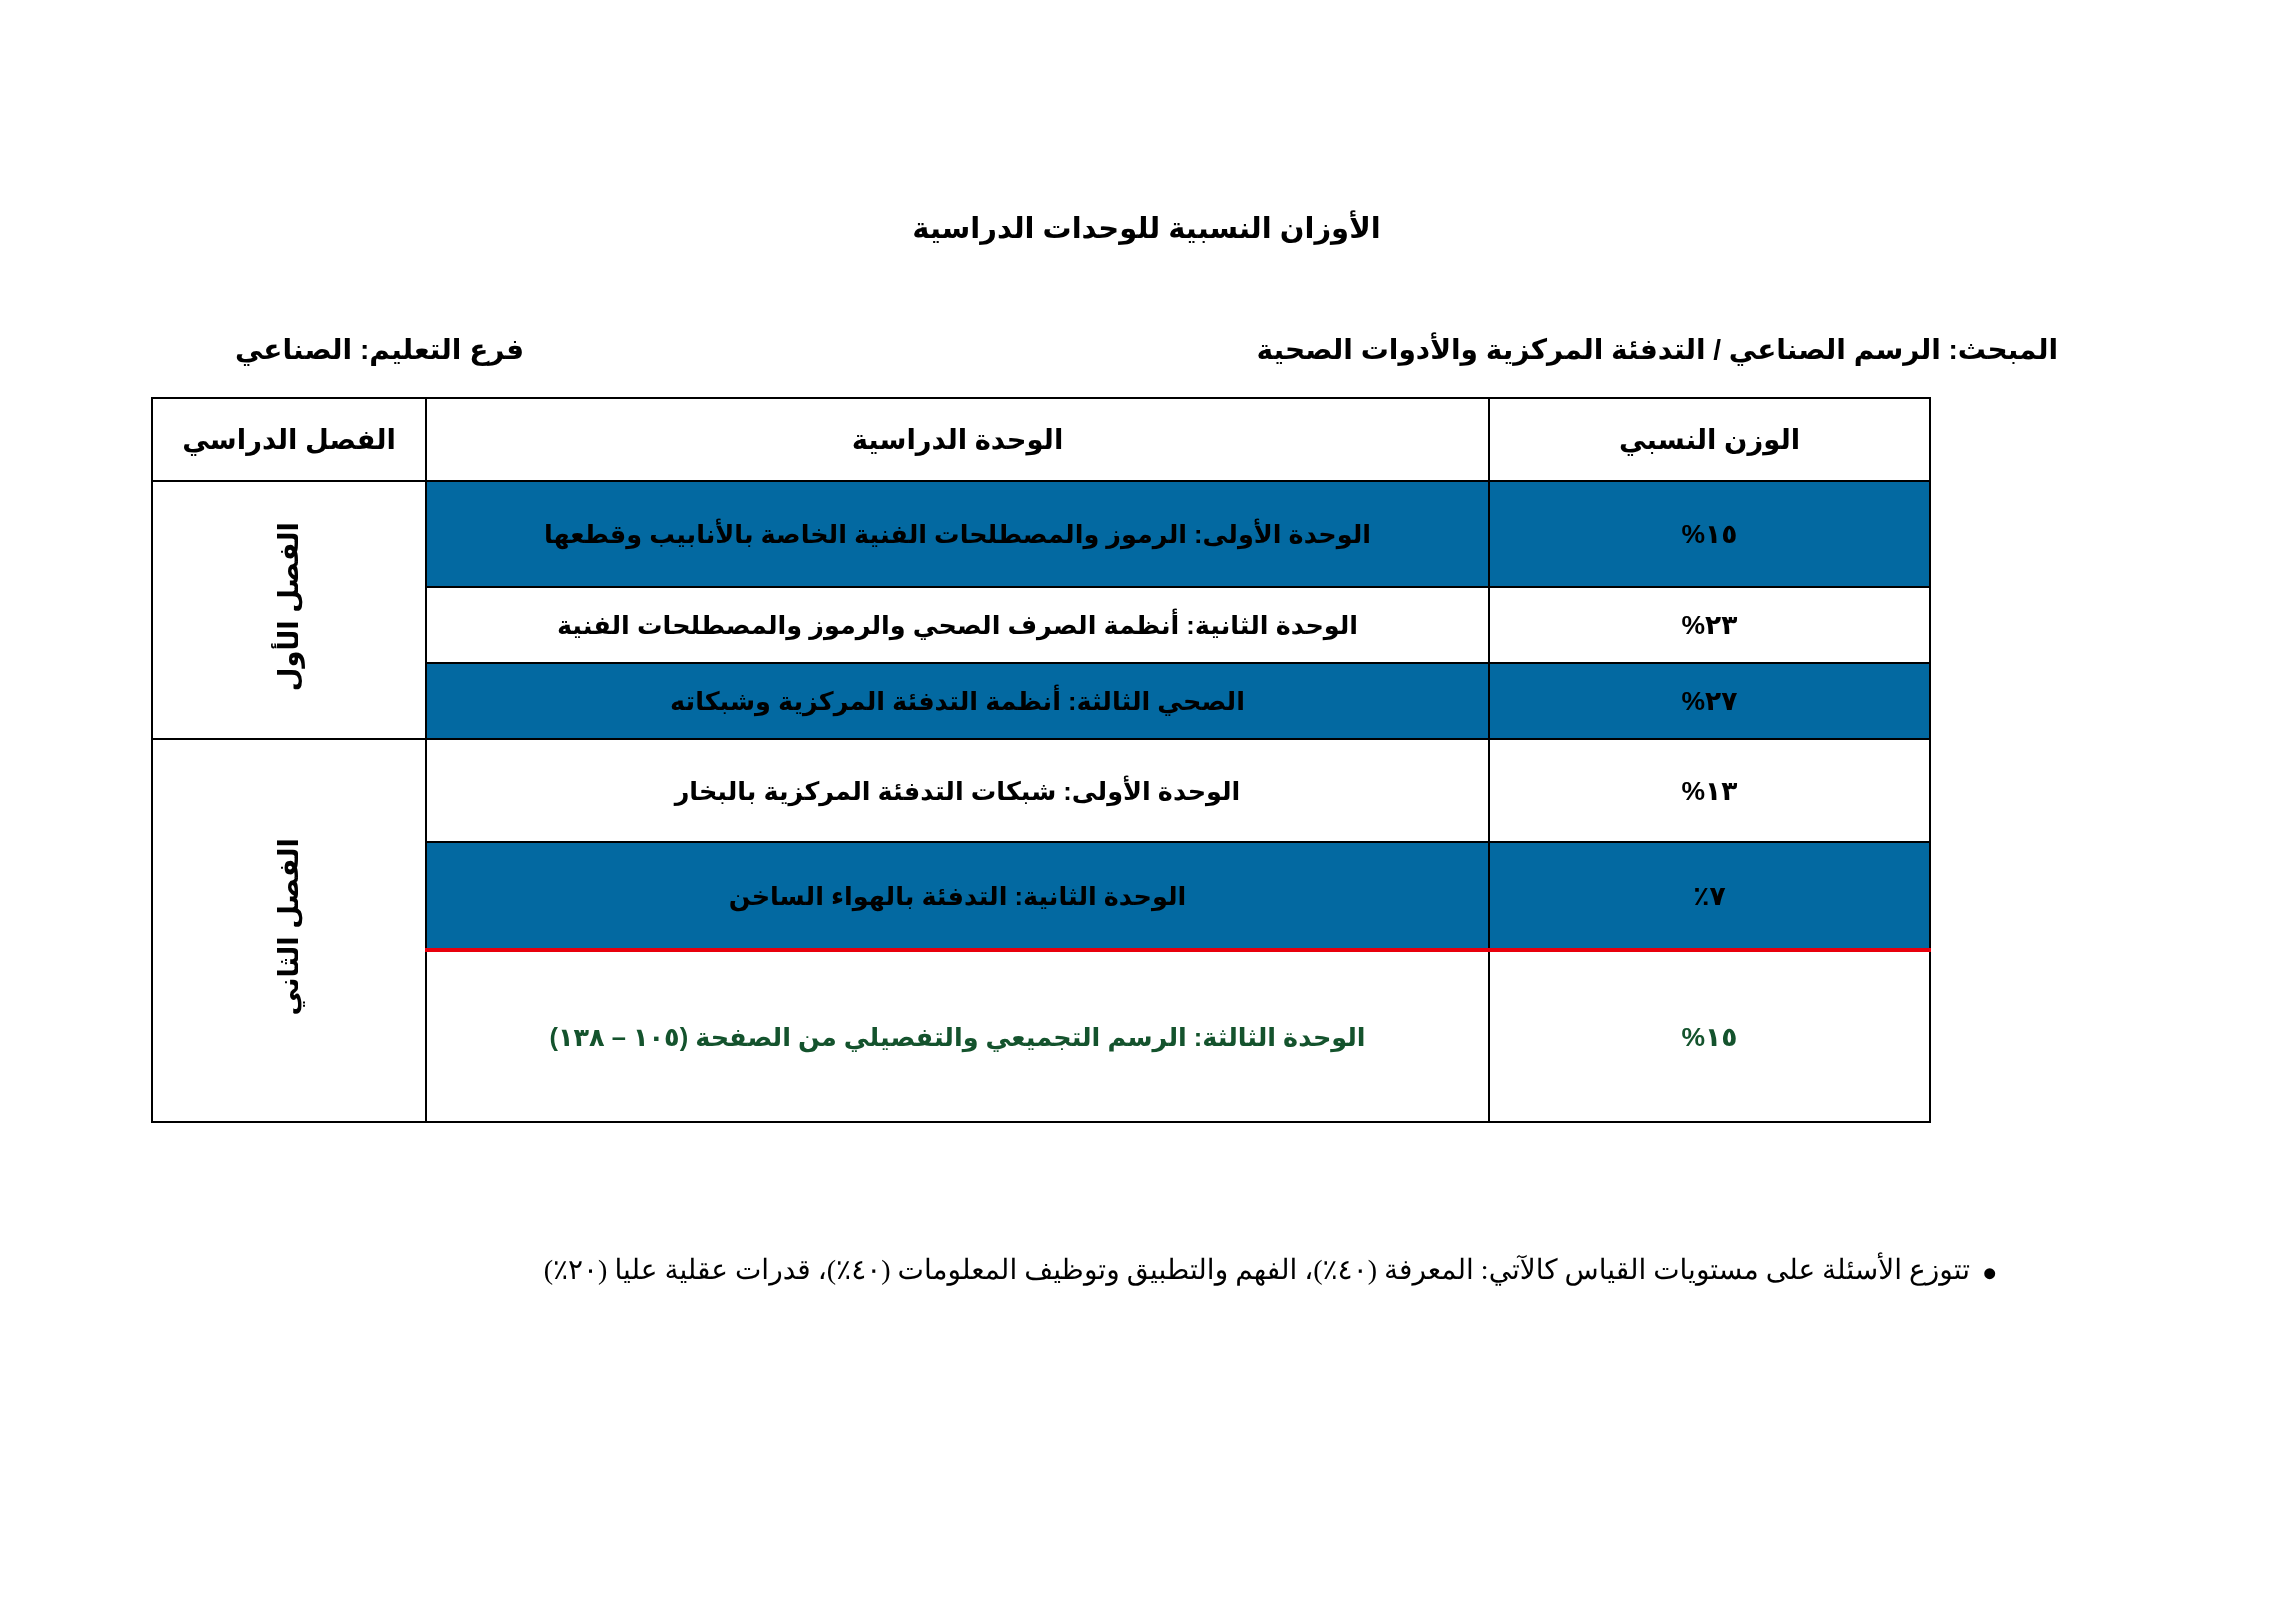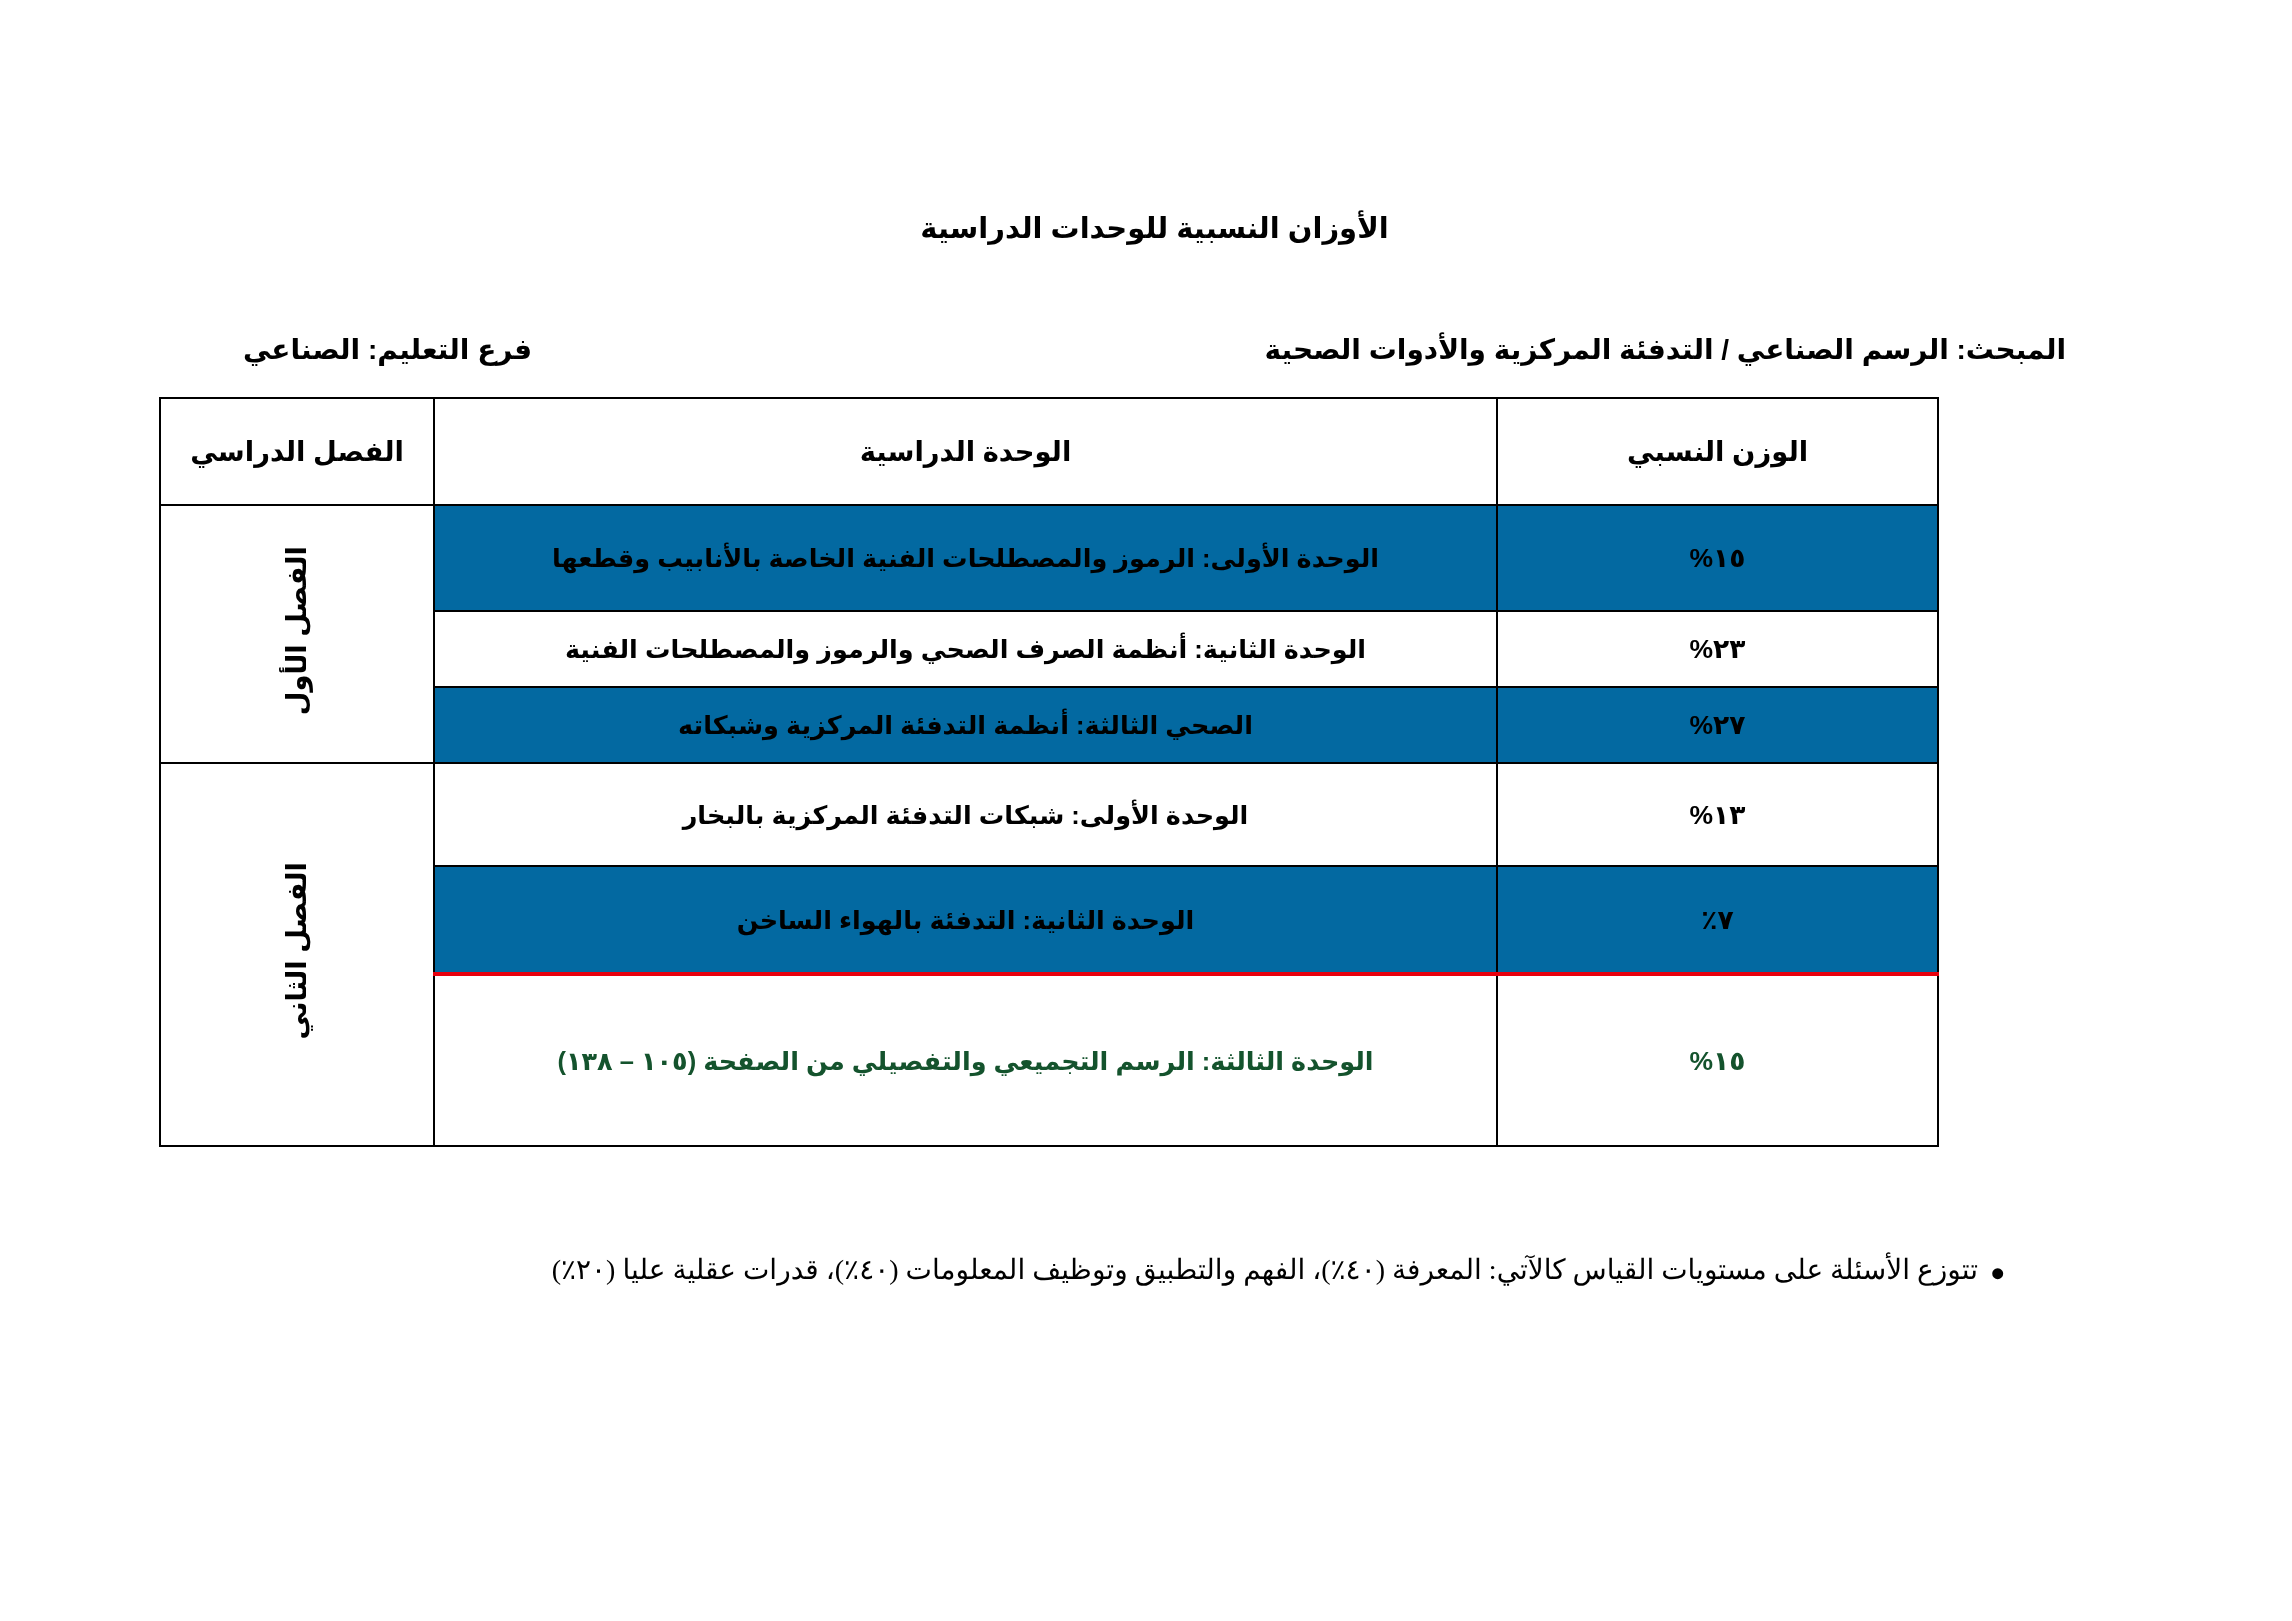--- a/index.html
+++ b/index.html
@@ -10,21 +10,21 @@
   body {
     width: 2293px;
     height: 1621px;
     font-family: "Liberation Serif", "DejaVu Serif", serif;
     color: #000000;
     position: relative;
     overflow: hidden;
   }
   .page {
     position: absolute;
-    top: 0; left: 8px;
+    top: 0; left: 0;
     width: 2166px;
     height: 1621px;
     box-sizing: border-box;
   }
 
   .doc-title {
     position: absolute;
     top: 211px;
     left: 0;
     width: 2293px;
@@ -54,21 +54,21 @@
     position: absolute;
     top: 397px;
     right: 235px;
     width: 1779px;
     border-collapse: collapse;
     table-layout: fixed;
     font-family: "Liberation Sans", "DejaVu Sans", sans-serif;
   }
   table.weights td, table.weights th {
     border: 2px solid #000000;
-    padding: 16px;
+    padding: 4px;
     vertical-align: middle;
     text-align: center;
   }
   .col-term   { width: 274px; }
   .col-unit   { width: 1063px; }
   .col-weight { width: 441px; }
 
   thead th {
     height: 73px;
     font-size: 27.4px;

